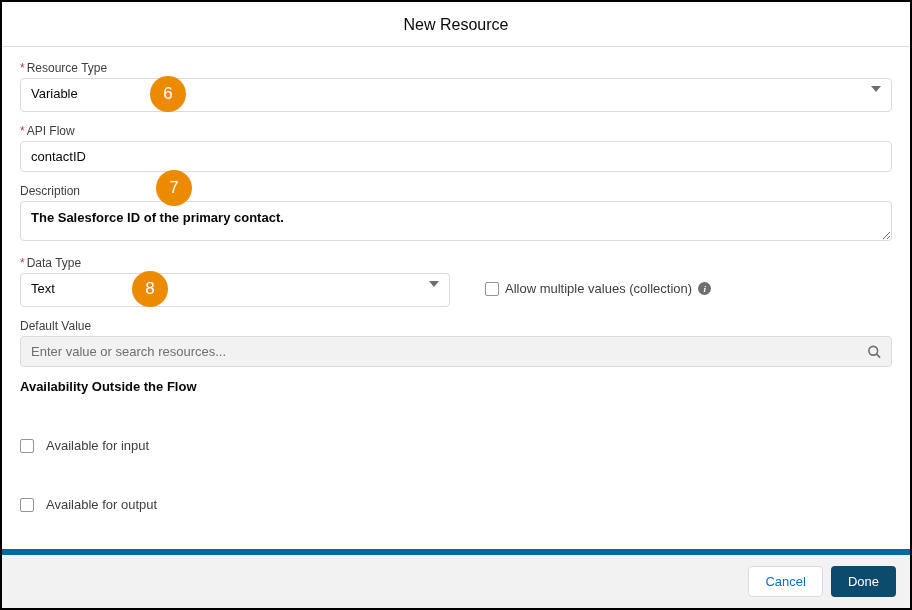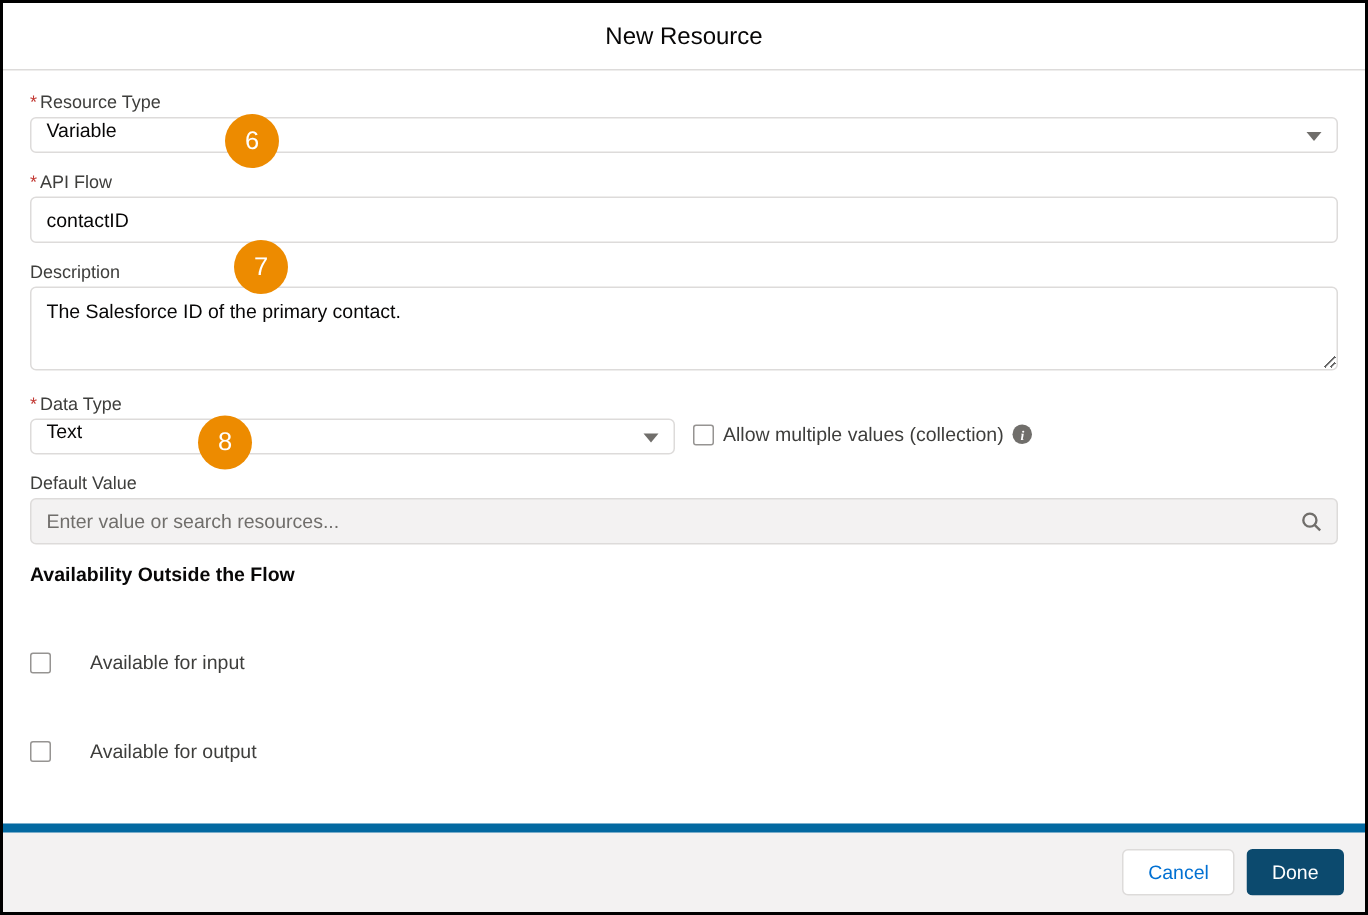--- a/index.html
+++ b/index.html
@@ -55,41 +55,42 @@
       border: 1px solid #dddbda;
       border-radius: 4px;
       padding: 7px 10px;
       font-size: 13px;
       color: #080707;
       background: #fff;
       font-family: inherit;
     }
     .select-field {
       display: flex;
-      align-items: flex-end;
+      align-items: flex-start;
       justify-content: space-between;
       cursor: pointer;
-      height: 24px;
+      height: 34px;
     }
     .textarea-field {
-      height: 56px;
+      height: 40px;
       resize: both;
       line-height: 1.4;
+      font-weight: bold;
     }
     .caret-down {
       width: 0;
       height: 0;
       border-left: 5px solid transparent;
       border-right: 5px solid transparent;
       border-top: 6px solid #706e6b;
     }
     .row-datatype {
       display: flex;
       align-items: center;
-      gap: 12px;
+      gap: 35px;
     }
     .datatype-col {
       width: 430px;
     }
     .checkbox-row {
       display: flex;
       align-items: center;
       gap: 6px;
       padding-top: 14px;
     }
@@ -137,21 +138,21 @@
     .section-subtitle {
       font-size: 13px;
       font-weight: 700;
       color: #080707;
       margin-bottom: 5px;
       margin-top: 6px;
     }
     .avail-row {
       display: flex;
       align-items: center;
-      gap: 26px;
+      gap: 12px;
       margin-bottom: 3px;
       margin-top: 44px;
     }
     .avail-label {
       font-size: 13px;
       color: #3e3e3c;
     }
     .modal-footer {
       background: #f3f2f2;
       border-top: 6px solid #0369a1;

